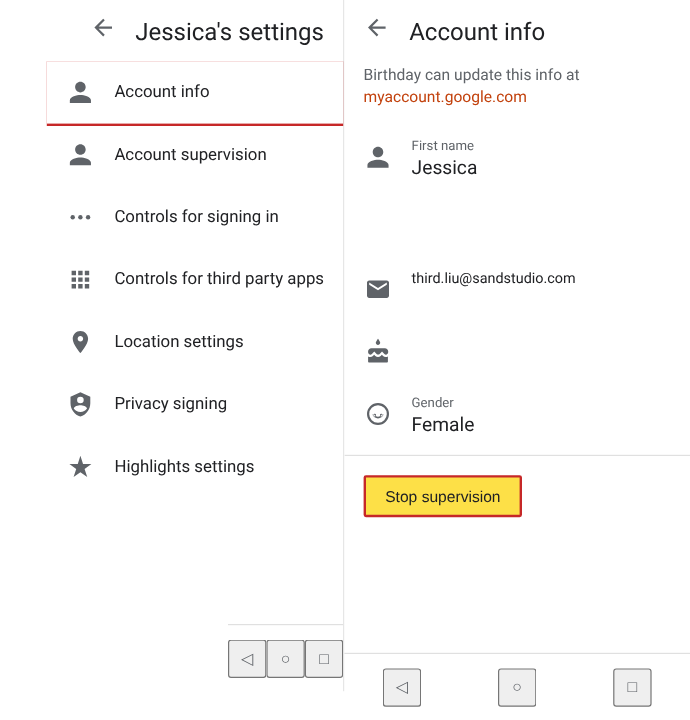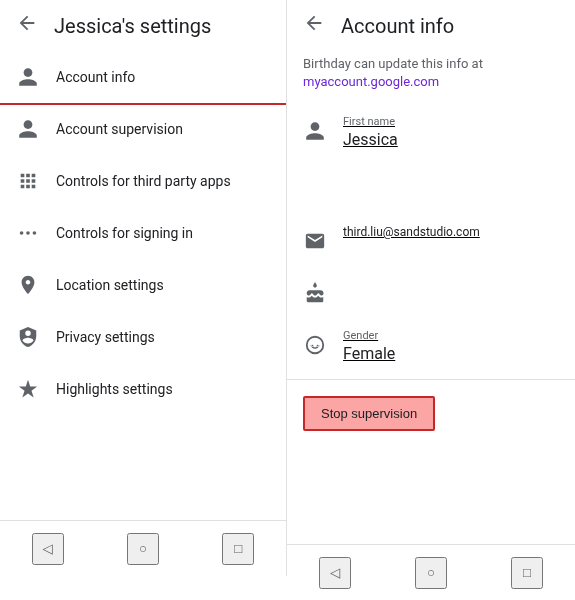--- a/index.html
+++ b/index.html
@@ -13,20 +13,21 @@
     }
 
     
     .left-panel {
       width: 287px;
       height: 576px;
       border-right: 1px solid #e0e0e0;
       display: flex;
       flex-direction: column;
       background: #fff;
+      align-items: flex-end;
     }
 
     .left-header {
       display: flex;
       align-items: center;
       padding: 12px 16px;
       gap: 16px;
     }
 
     .left-header-title {
@@ -111,28 +112,27 @@
     }
 
     .right-subtext {
       padding: 4px 16px 12px 16px;
       font-size: 13px;
       color: #5f6368;
       line-height: 1.4;
     }
 
     .right-subtext a {
-      color: #6d28d9;
+      color: #c2410c;
       text-decoration: none;
     }
 
     .info-list {
       flex: 1;
       overflow-y: auto;
-      text-decoration: underline;
     }
 
     .info-item {
       display: flex;
       align-items: flex-start;
       padding: 12px 16px;
       gap: 16px;
     }
 
     .info-item-icon {
@@ -170,21 +170,21 @@
 
     .stop-supervision-btn {
       display: inline-block;
       margin: 12px 16px;
       padding: 8px 16px;
       border: 2px solid #c62828;
       color: #202124;
       font-size: 13px;
       font-weight: 500;
       cursor: pointer;
-      background: #fca5a5;
+      background: #fde047;
       border-radius: 2px;
     }
 
     .back-arrow {
       font-size: 20px;
       cursor: pointer;
       color: #5f6368;
     }
 
     svg {
@@ -222,53 +222,53 @@
         <svg viewBox="0 0 24 24">
             <path d="M12 12c2.7 0 4.8-2.1 4.8-4.8S14.7 2.4 12 2.4 7.2 4.5 7.2 7.2 9.3 12 12 12zm0 2.4c-3.2 0-9.6 1.6-9.6 4.8v2.4h19.2v-2.4c0-3.2-6.4-4.8-9.6-4.8z"></path>
           </svg>
       </span>
       <span class="nav-item-label">Account supervision</span>
     </div>
 
     <div class="nav-item">
       <span class="nav-item-icon">
         <svg viewBox="0 0 24 24">
-            <path d="M4 8h4V4H4v4zm6 12h4v-4h-4v4zm-6 0h4v-4H4v4zm0-6h4v-4H4v4zm6 0h4v-4h-4v4zm6-10v4h4V4h-4zm-6 4h4V4h-4v4zm6 6h4v-4h-4v4zm0 6h4v-4h-4v4z"></path>
-          </svg>
-      </span>
-      <span class="nav-item-label">Controls for third party apps</span>
-    </div>
-
-    <div class="nav-item">
-      <span class="nav-item-icon">
-        <svg viewBox="0 0 24 24">
             <circle cx="5" cy="12" r="2"></circle>
             <circle cx="12" cy="12" r="2"></circle>
             <circle cx="19" cy="12" r="2"></circle>
           </svg>
       </span>
       <span class="nav-item-label">Controls for signing in</span>
     </div>
 
     <div class="nav-item">
       <span class="nav-item-icon">
         <svg viewBox="0 0 24 24">
+            <path d="M4 8h4V4H4v4zm6 12h4v-4h-4v4zm-6 0h4v-4H4v4zm0-6h4v-4H4v4zm6 0h4v-4h-4v4zm6-10v4h4V4h-4zm-6 4h4V4h-4v4zm6 6h4v-4h-4v4zm0 6h4v-4h-4v4z"></path>
+          </svg>
+      </span>
+      <span class="nav-item-label">Controls for third party apps</span>
+    </div>
+
+    <div class="nav-item">
+      <span class="nav-item-icon">
+        <svg viewBox="0 0 24 24">
             <path d="M12 2C8.13 2 5 5.13 5 9c0 5.25 7 13 7 13s7-7.75 7-13c0-3.87-3.13-7-7-7zm0 9.5c-1.38 0-2.5-1.12-2.5-2.5s1.12-2.5 2.5-2.5 2.5 1.12 2.5 2.5-1.12 2.5-2.5 2.5z"></path>
           </svg>
       </span>
       <span class="nav-item-label">Location settings</span>
     </div>
 
     <div class="nav-item">
       <span class="nav-item-icon">
         <svg viewBox="0 0 24 24">
             <path d="M12 1L3 5v6c0 5.55 3.84 10.74 9 12 5.16-1.26 9-6.45 9-12V5l-9-4zm0 4a3 3 0 1 1 0 6 3 3 0 0 1 0-6zm0 14c-2.5 0-4.71-1.28-6-3.22.03-1.99 4-3.08 6-3.08 1.99 0 5.97 1.09 6 3.08C16.71 17.72 14.5 19 12 19z"></path>
           </svg>
       </span>
-      <span class="nav-item-label">Privacy settings</span>
+      <span class="nav-item-label">Privacy signing</span>
     </div>
 
     <div class="nav-item">
       <span class="nav-item-icon">
         <svg viewBox="0 0 24 24">
             <path d="M12 2l2.4 7.4H22l-6.2 4.5 2.4 7.4L12 17l-6.2 4.3 2.4-7.4L2 9.4h7.6z"></path>
           </svg>
       </span>
       <span class="nav-item-label">Highlights settings</span>
     </div>

